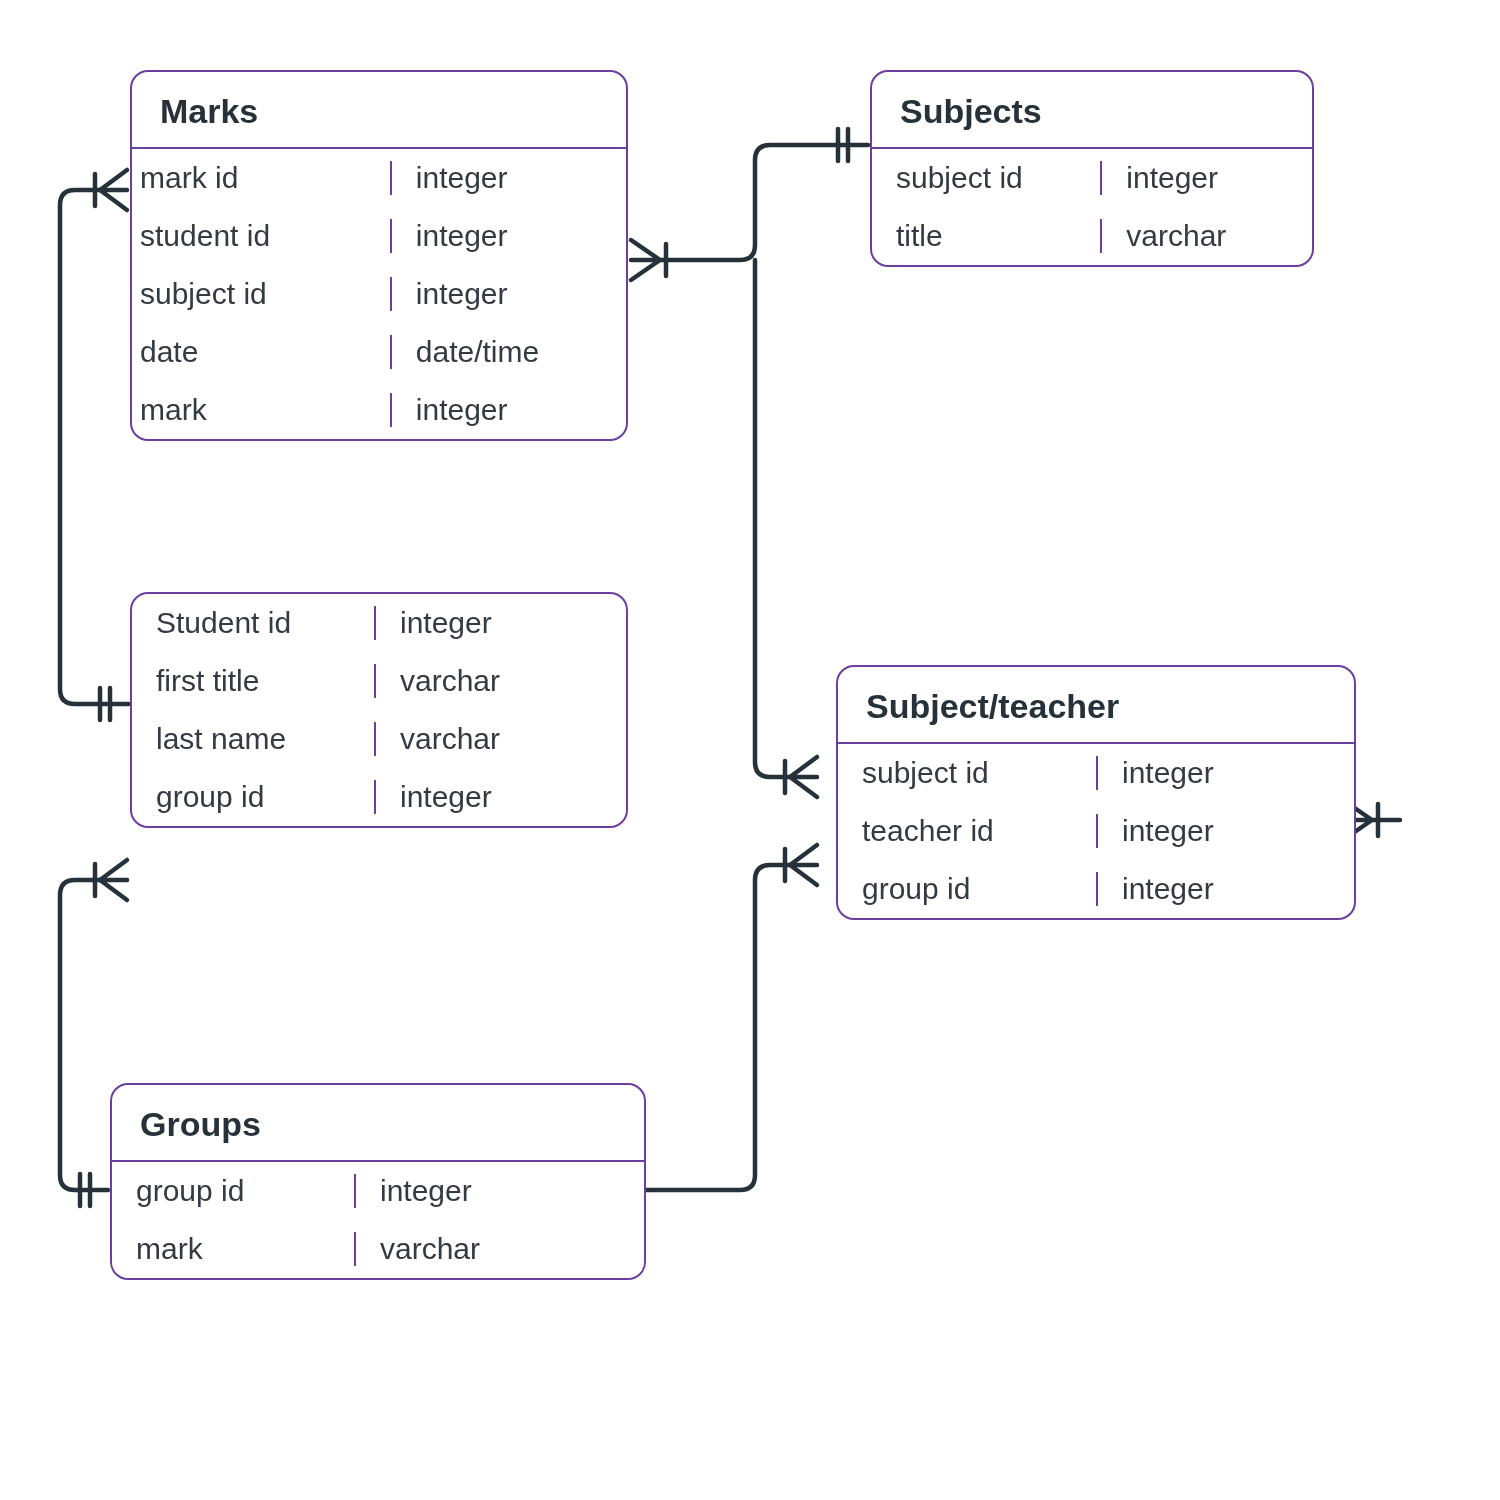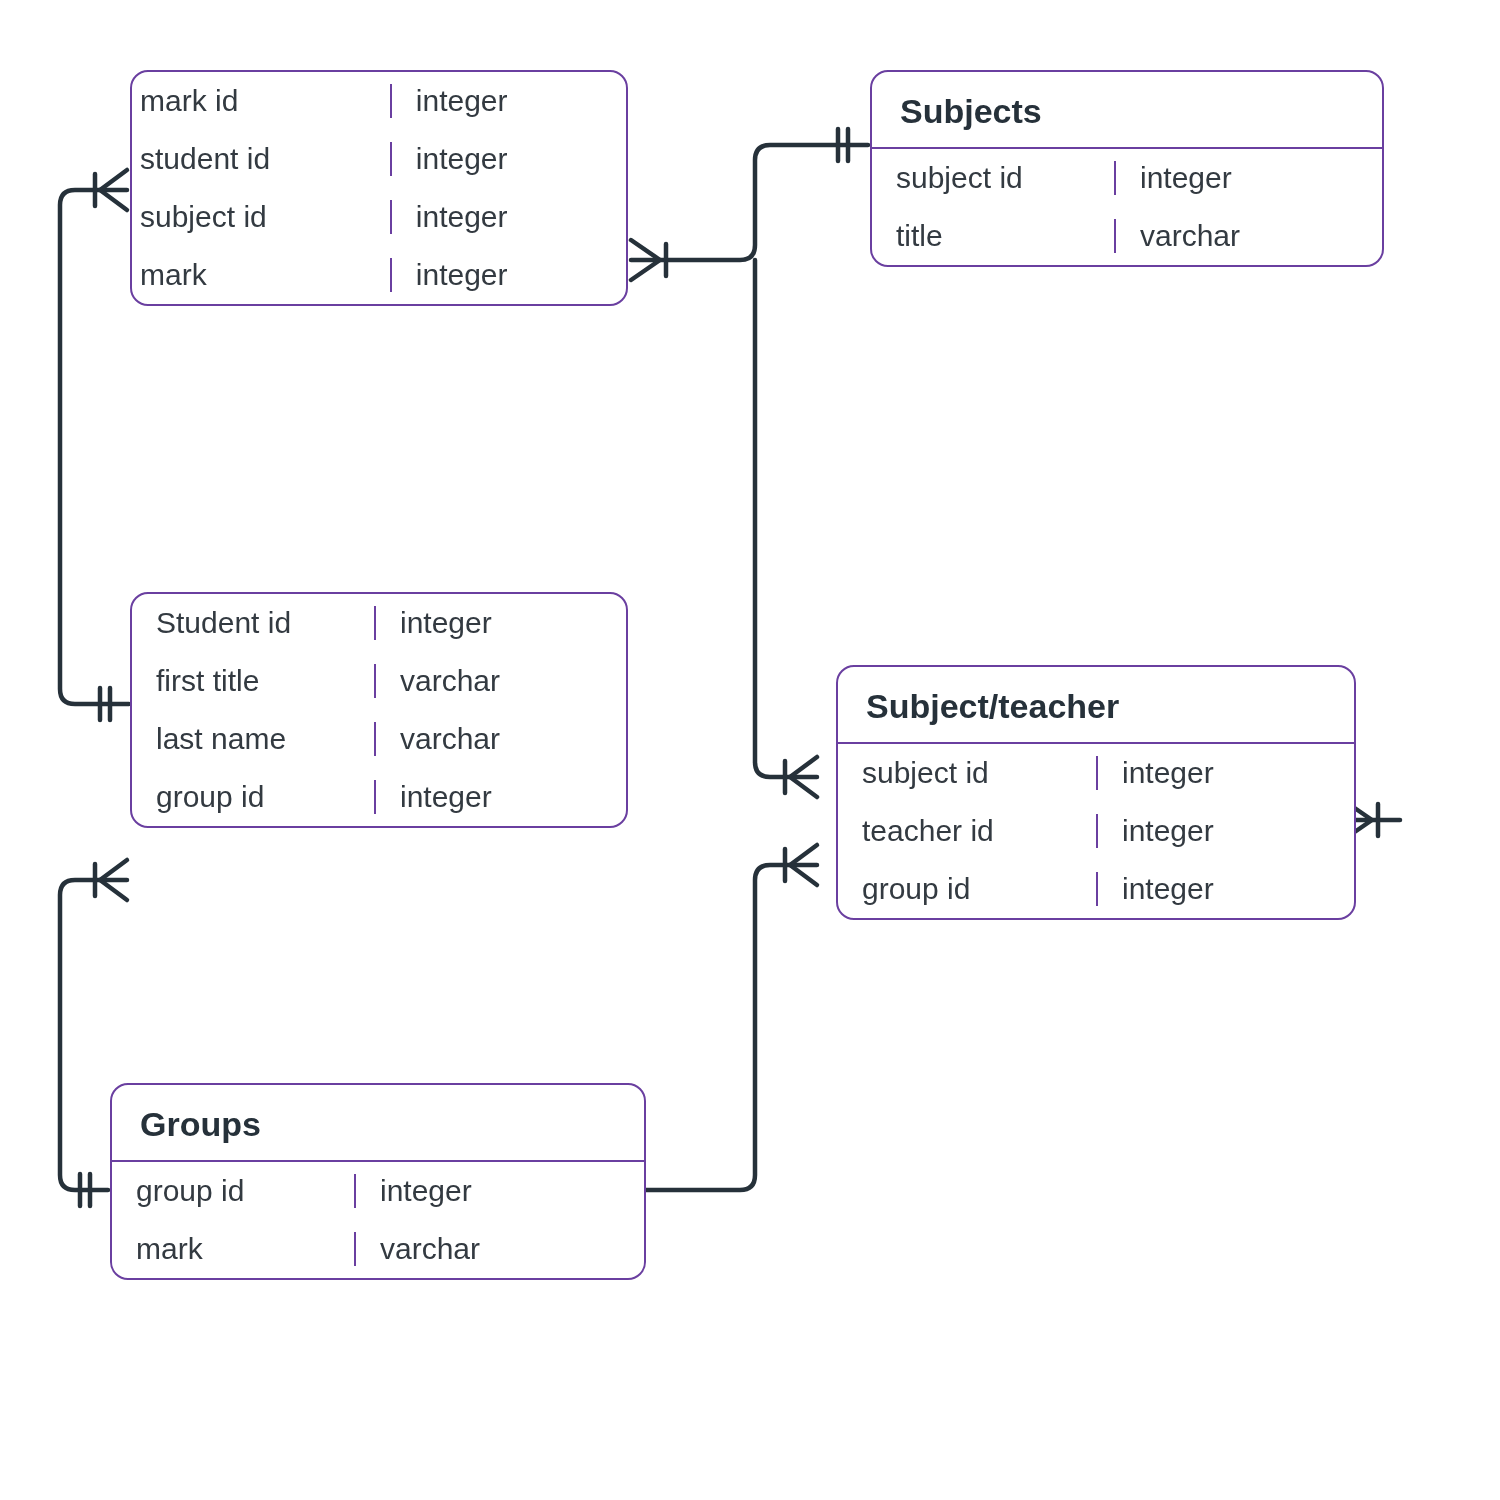--- a/index.html
+++ b/index.html
@@ -52,21 +52,21 @@
   }
   .entity .row .cell.left {
     border-right: 2px solid #6a3fa0;
   }
 
   
   #e-marks { left: 130px; top: 70px;  width: 498px; }
   #e-marks .cell.left  { width: 279px; padding-left: 8px; }
   #e-marks .cell.right { width: 250px; }
 
-  #e-subjects { left: 870px; top: 70px; width: 514px; }
+  #e-subjects { left: 870px; top: 70px; width: 444px; }
   #e-subjects .cell.left  { width: 244px; }
   #e-subjects .cell.right { width: 222px; }
 
   #e-students { left: 130px; top: 592px; width: 498px; }
   #e-students .cell.left  { width: 244px; }
   #e-students .cell.right { width: 250px; }
 
   #e-subjteacher { left: 820px; top: 665px; width: 520px; margin-left: 16px; }
   #e-subjteacher .cell.left  { width: 260px; }
   #e-subjteacher .cell.right { width: 256px; }
@@ -126,31 +126,36 @@
 
     <path d="M790 865 L817 845 M790 865 L817 885"></path>
     <path d="M785 849 L785 881"></path>
 
     <path d="M1343 820 L1400 820"></path>
     <path d="M1372 820 L1343 800 M1372 820 L1343 840"></path>
     <path d="M1378 804 L1378 836"></path>
   </svg>
 
   <div id="e-marks" class="entity">
+    <div class="title">Marks</div>
     <div class="row">
       <div class="cell left">mark id</div>
       <div class="cell right">integer</div>
     </div>
     <div class="row">
       <div class="cell left">student id</div>
       <div class="cell right">integer</div>
     </div>
     <div class="row">
       <div class="cell left">subject id</div>
       <div class="cell right">integer</div>
+    </div>
+    <div class="row">
+      <div class="cell left">date</div>
+      <div class="cell right">date/time</div>
     </div>
     <div class="row">
       <div class="cell left">mark</div>
       <div class="cell right">integer</div>
     </div>
   </div>
 
   <div id="e-subjects" class="entity">
     <div class="title">Subjects</div>
     <div class="row">

